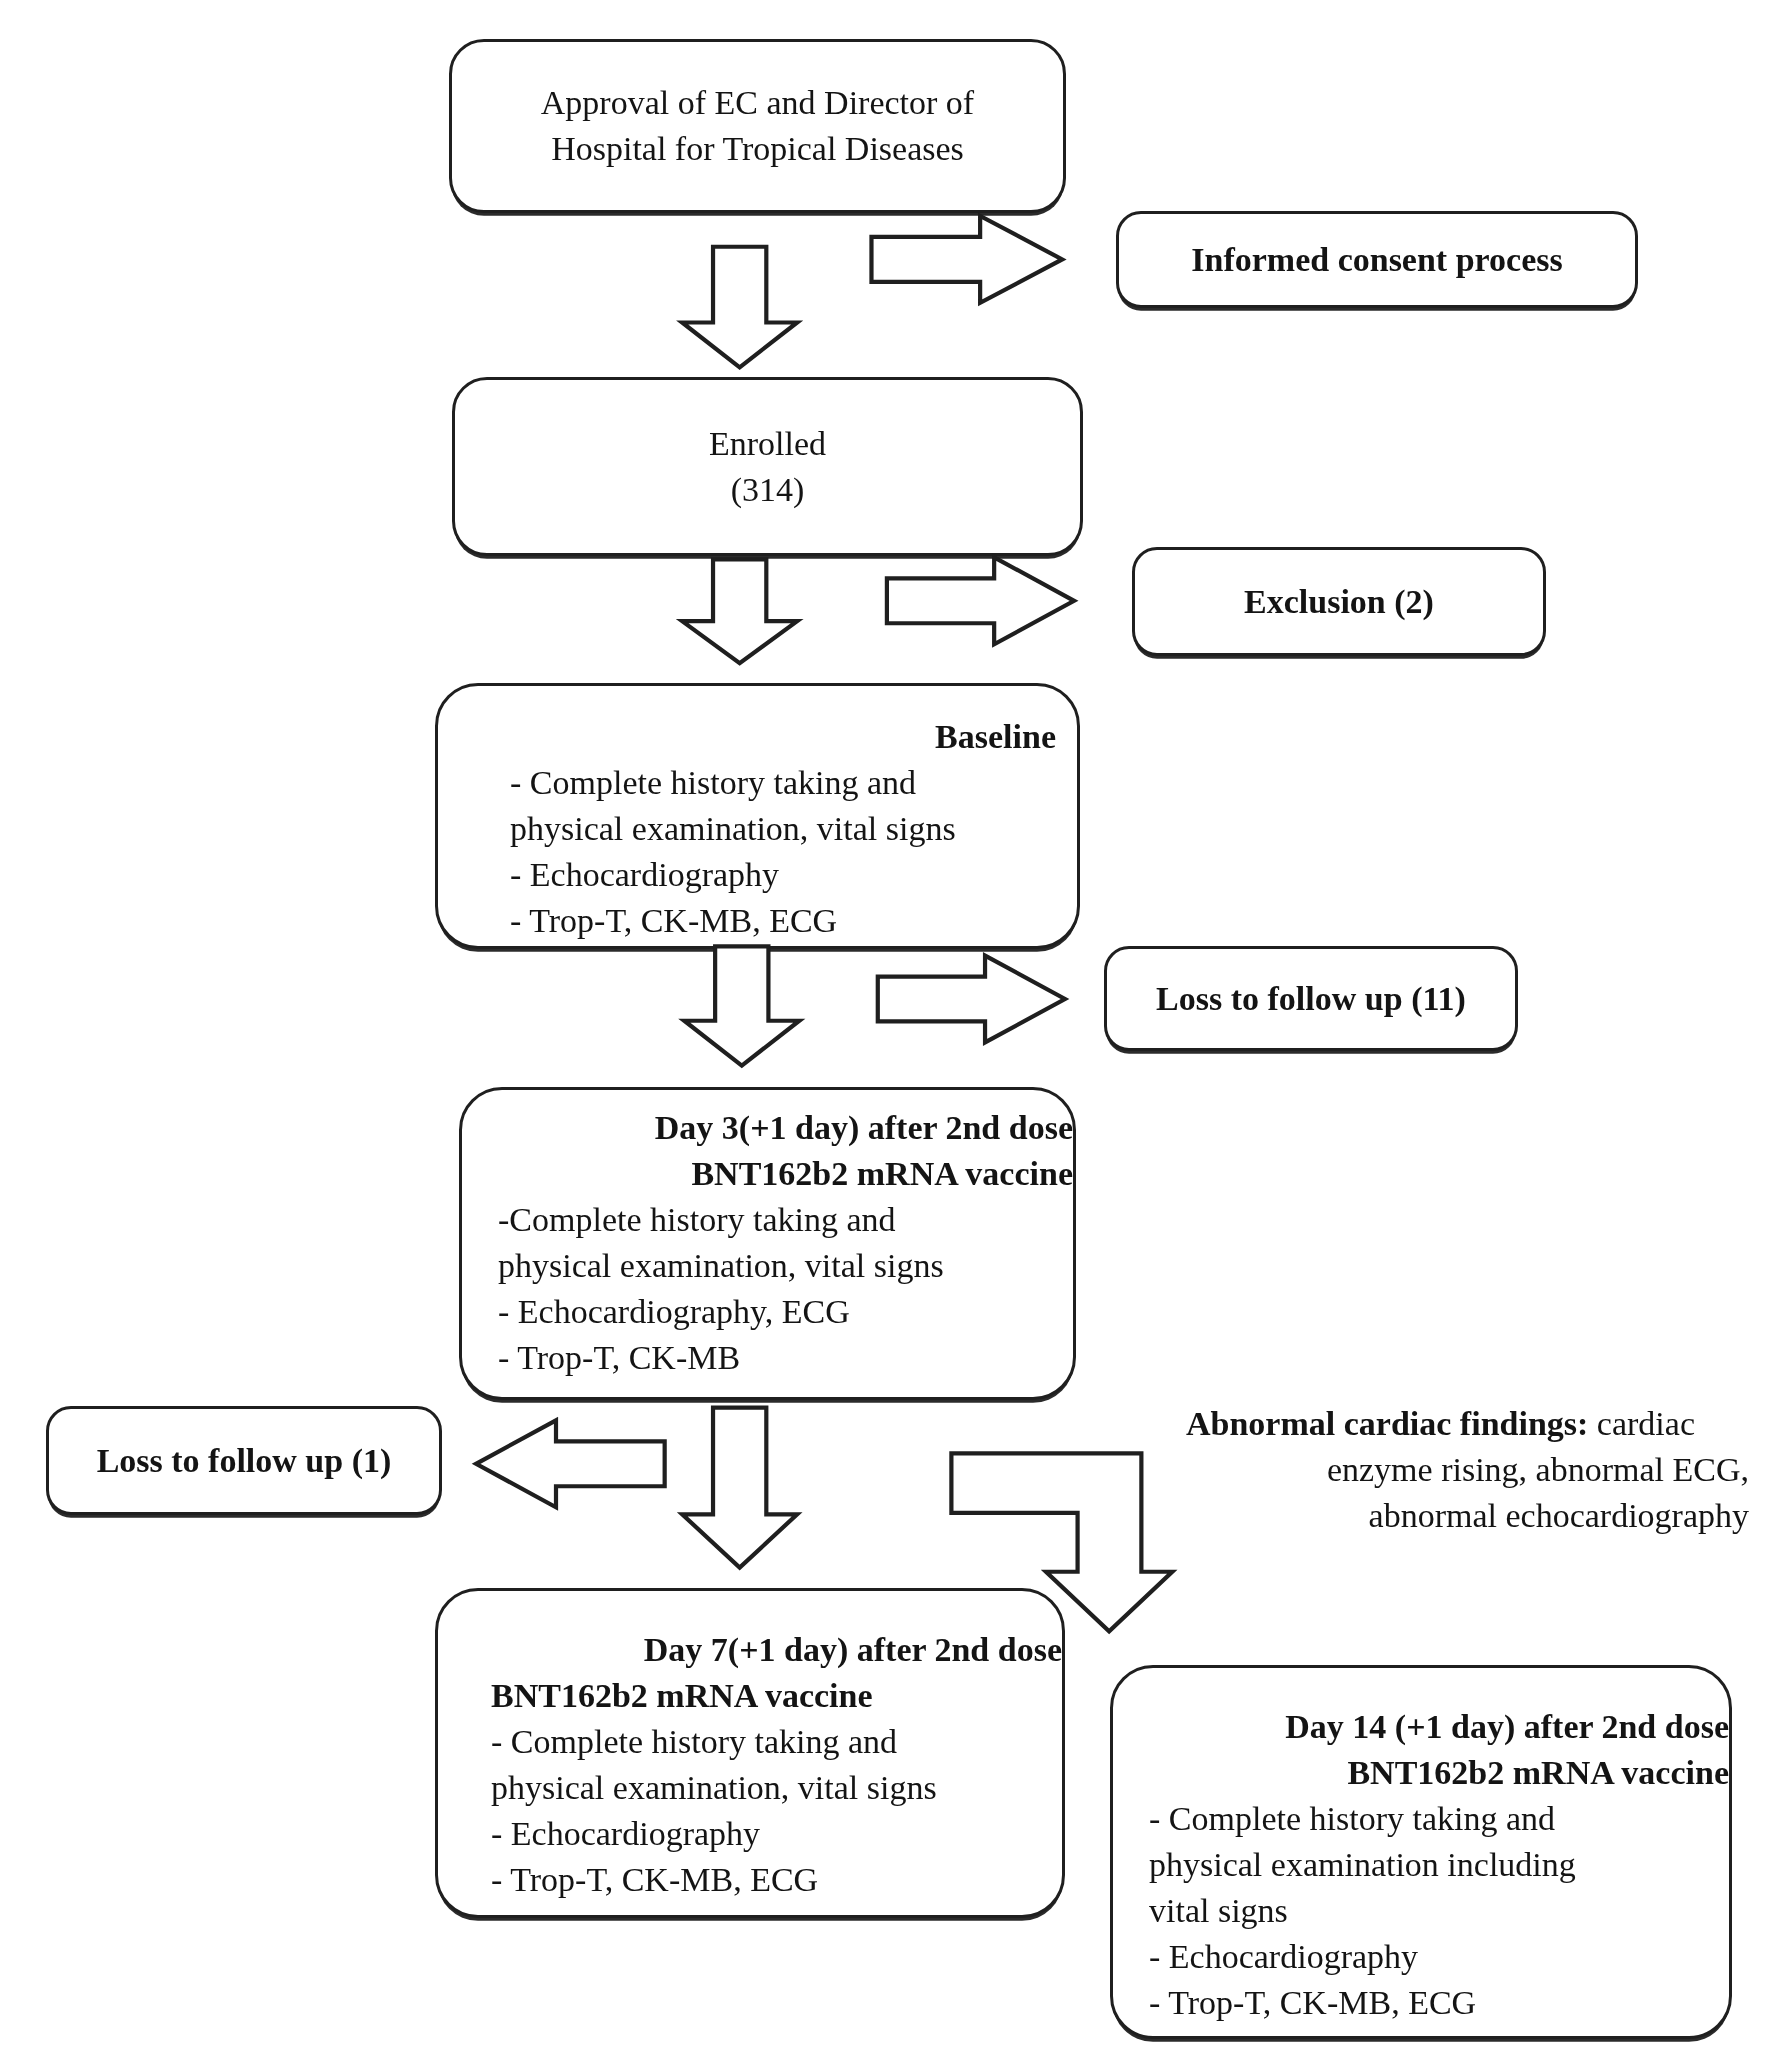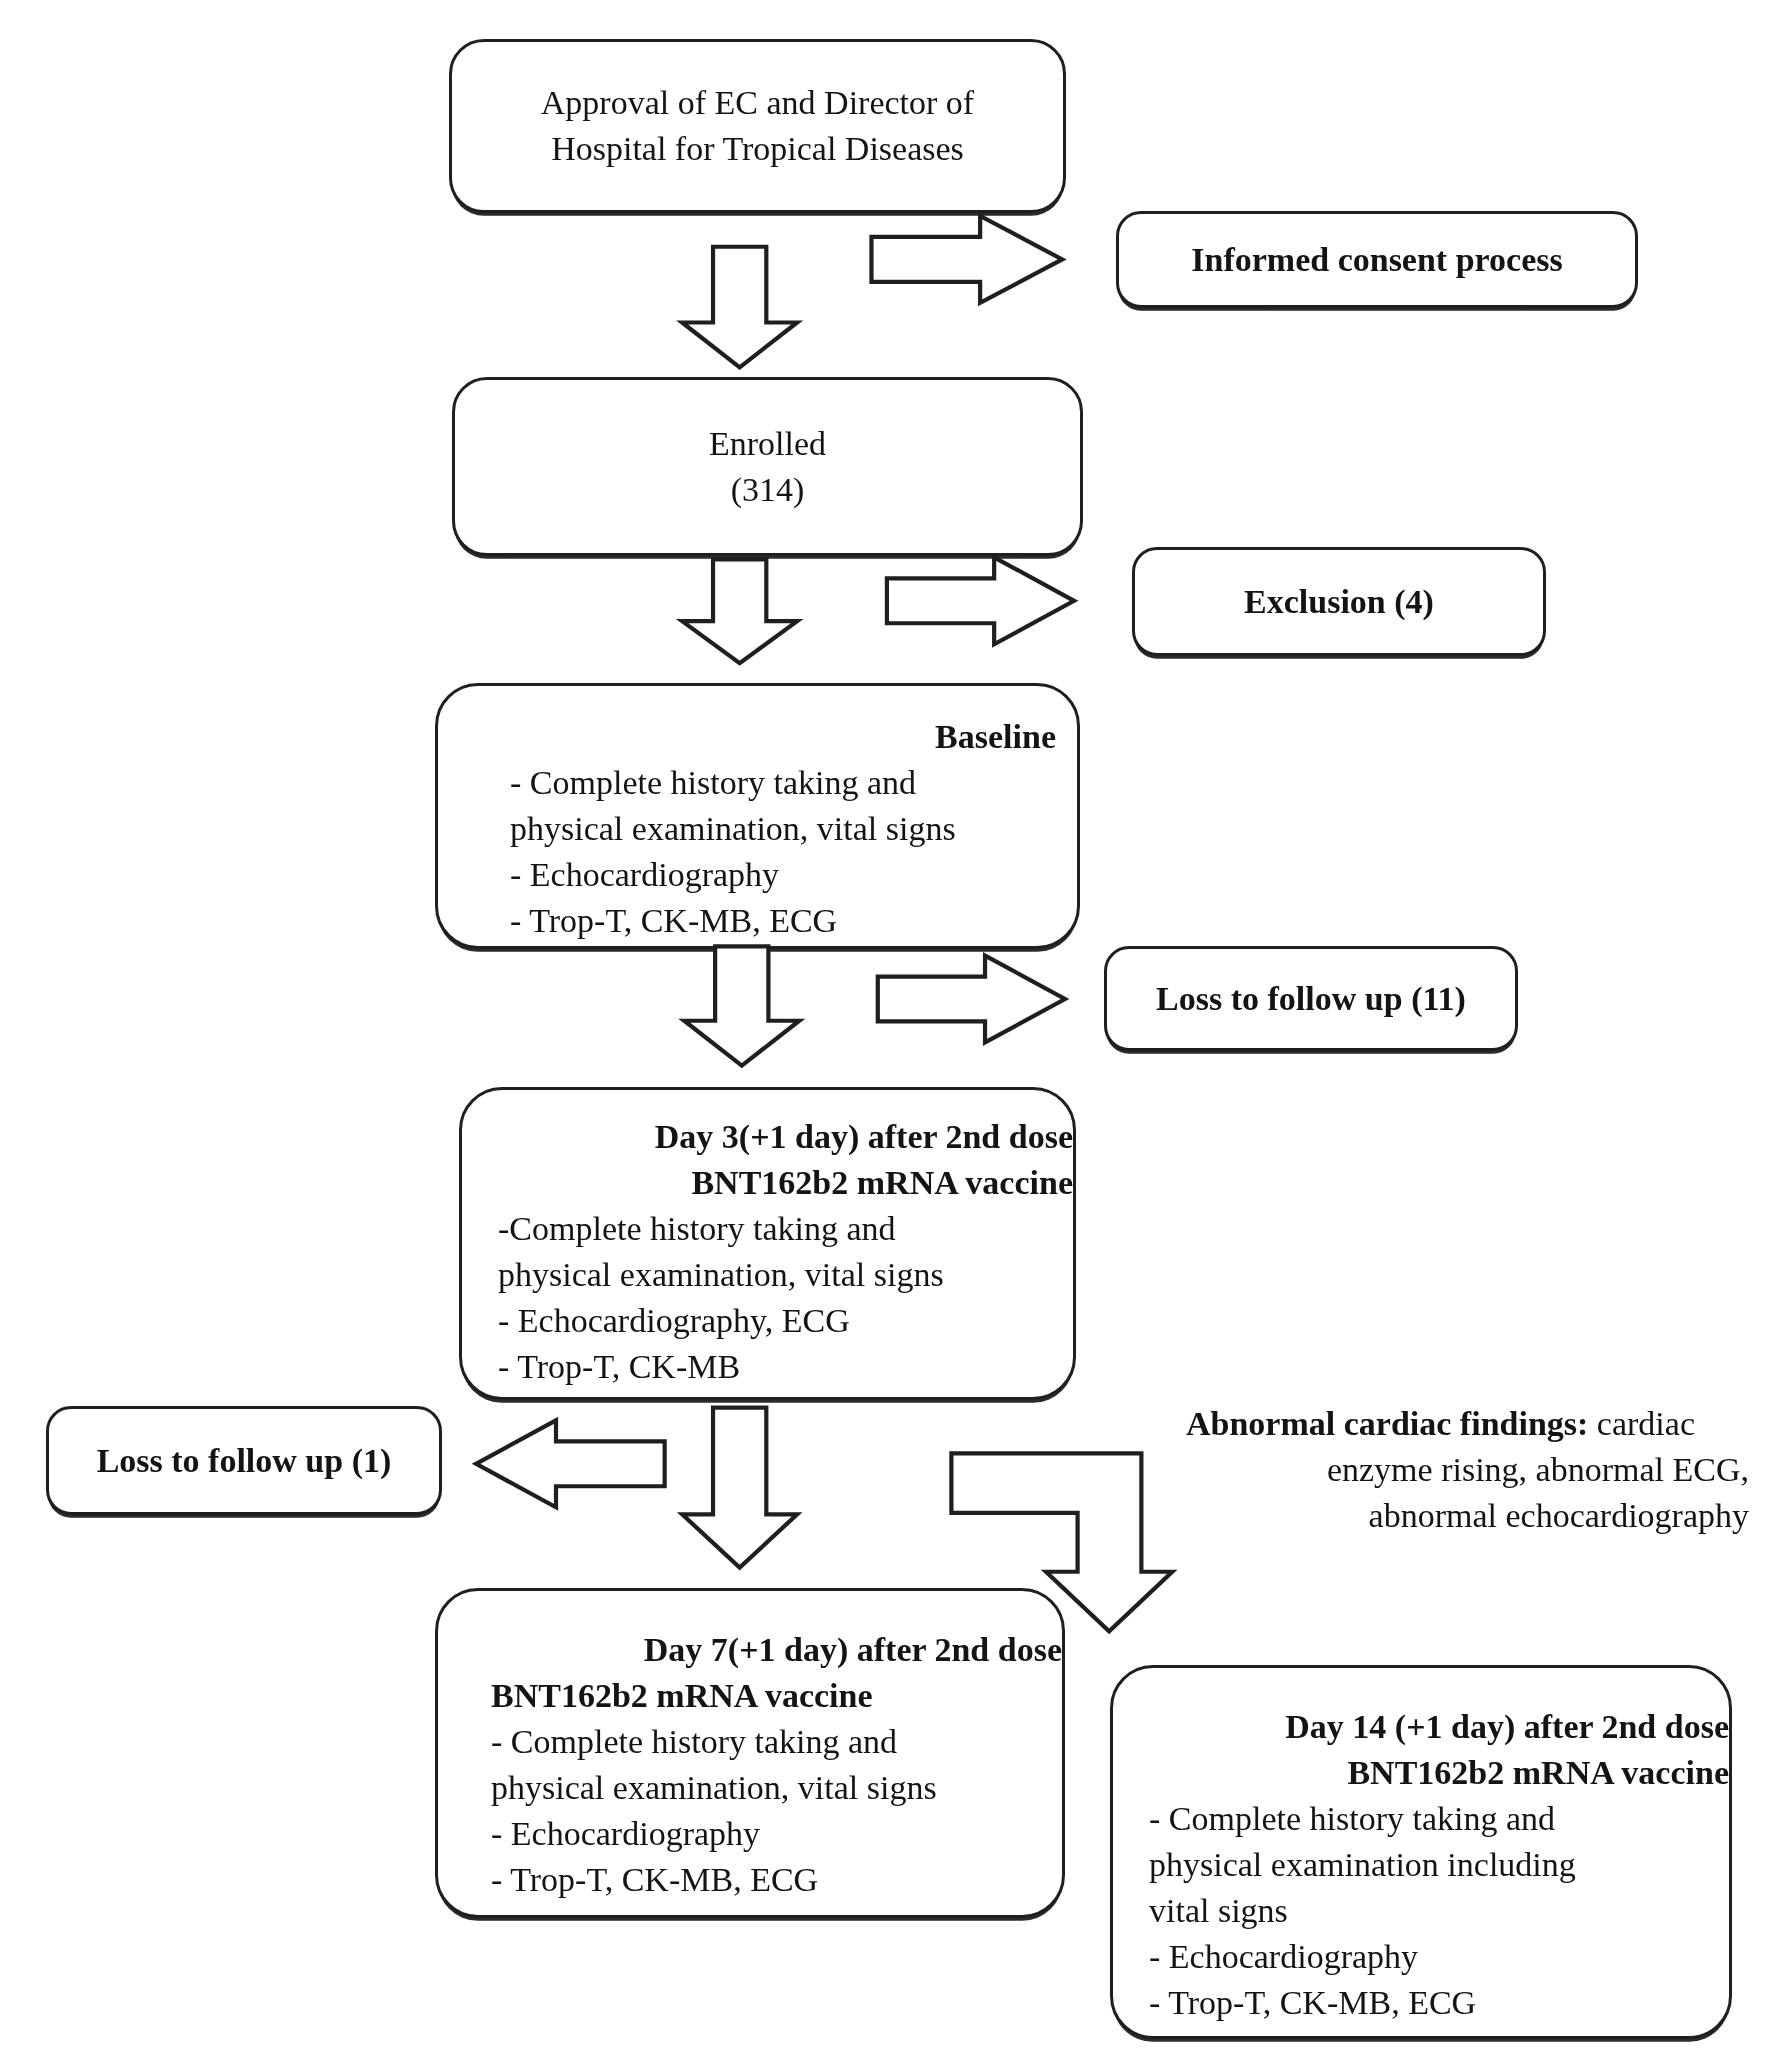--- a/index.html
+++ b/index.html
@@ -30,21 +30,21 @@
   .title{font-weight:bold;}
   .pad{padding:28px 21px 0 36px;}
   .note{position:absolute;z-index:1;}
   
   .b-approval{left:449px;top:39px;width:617px;height:174px;}
   .b-informed{left:1116px;top:211px;width:522px;height:97px;}
   .b-enrolled{left:452px;top:377px;width:631px;height:179px;}
   .b-exclusion{left:1132px;top:547px;width:414px;height:109px;}
   .b-baseline{left:435px;top:667px;width:645px;height:266px;}
   .b-loss11{left:1104px;top:946px;width:414px;height:105px;}
-  .b-day3{left:459px;top:1071px;width:617px;height:313px;padding-top:24px;}
+  .b-day3{left:459px;top:1071px;width:617px;height:313px;padding-top:15px;}
   .b-loss2{left:46px;top:1406px;width:396px;height:109px;}
   .b-day7{left:435px;top:1572px;width:630px;height:330px;padding-top:36px;padding-left:17px;}
   .b-day14{left:1110px;top:1649px;width:622px;height:374px;padding-top:36px;}
   .b-day3 .line,.b-day7 .line,.b-day14 .line,.b-baseline .line{padding-left:36px;padding-right:14px;}
   .b-day3 .c,.b-day7 .c,.b-day14 .c,.b-baseline .c{padding-left:0;padding-right:0;}
   .n-abnormal{left:1132px;top:1401px;width:617px;text-align:center;}
 </style>
 </head>
 <body>
 
@@ -70,21 +70,21 @@
   <div class="box rad-sm b-informed flexcenter">
     <div class="line c">Informed consent process</div>
   </div>
 
   <div class="box rad-md b-enrolled flexcenter">
     <div class="line c">Enrolled</div>
     <div class="line c">(314)</div>
   </div>
 
   <div class="box rad-sm b-exclusion flexcenter">
-    <div class="line c">Exclusion (4)</div>
+    <div class="line c">Exclusion (2)</div>
   </div>
 
   <div class="box rad-lg b-baseline pad">
     <div class="line c title">Baseline</div>
     <div class="line">- Complete history taking and</div>
     <div class="line">physical examination, vital signs</div>
     <div class="line">- Echocardiography</div>
     <div class="line">- Trop-T, CK-MB, ECG</div>
   </div>
 

